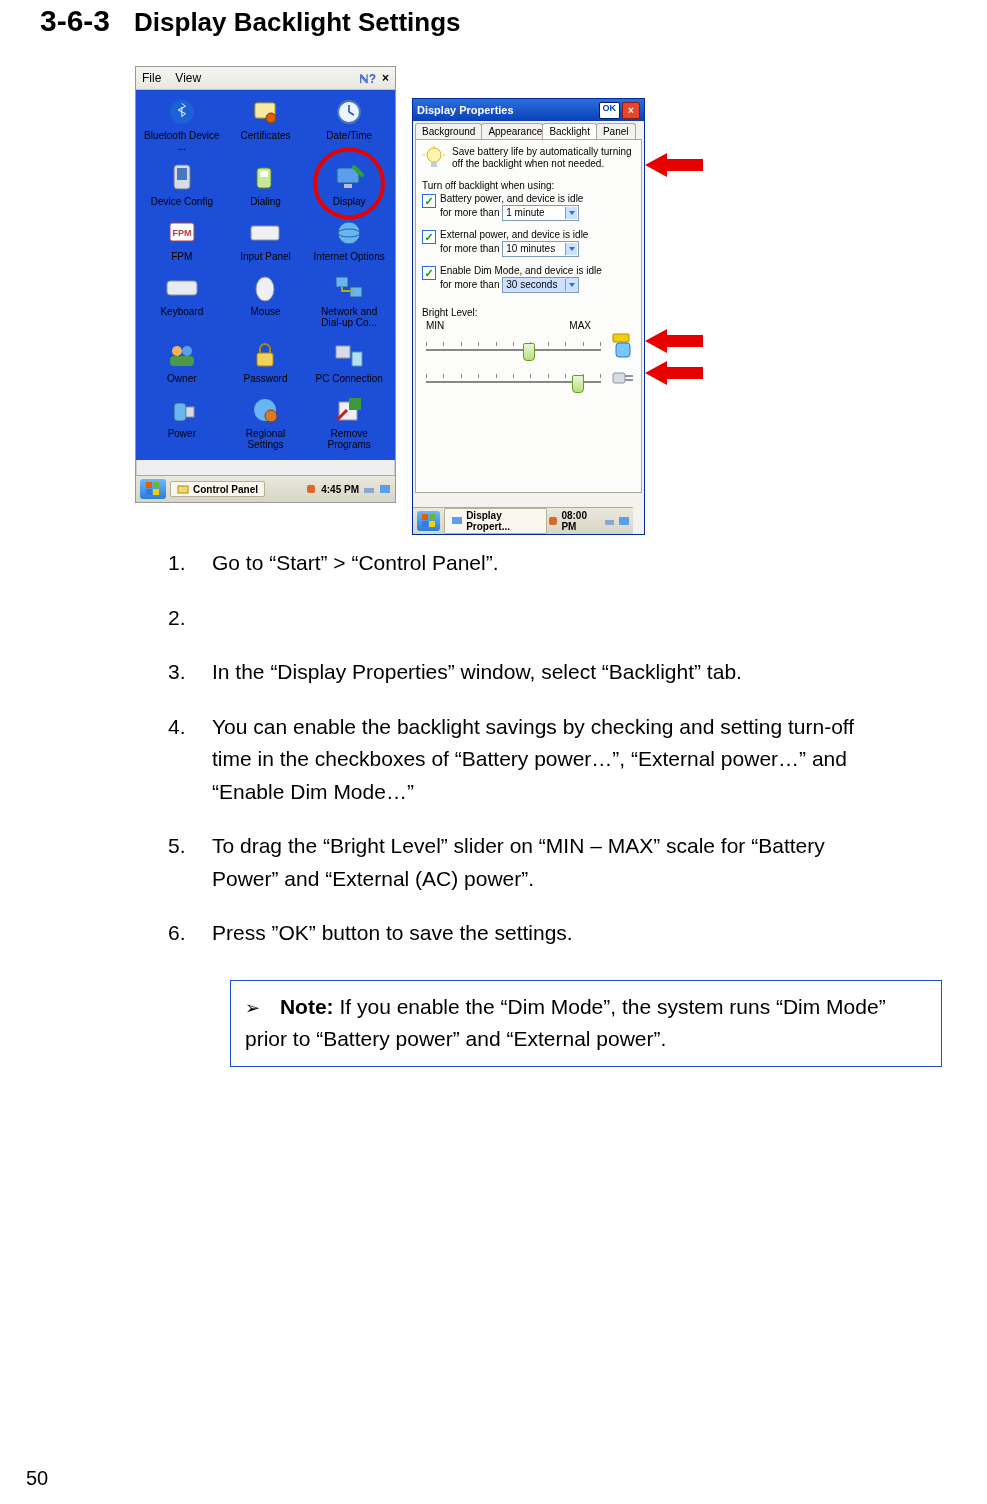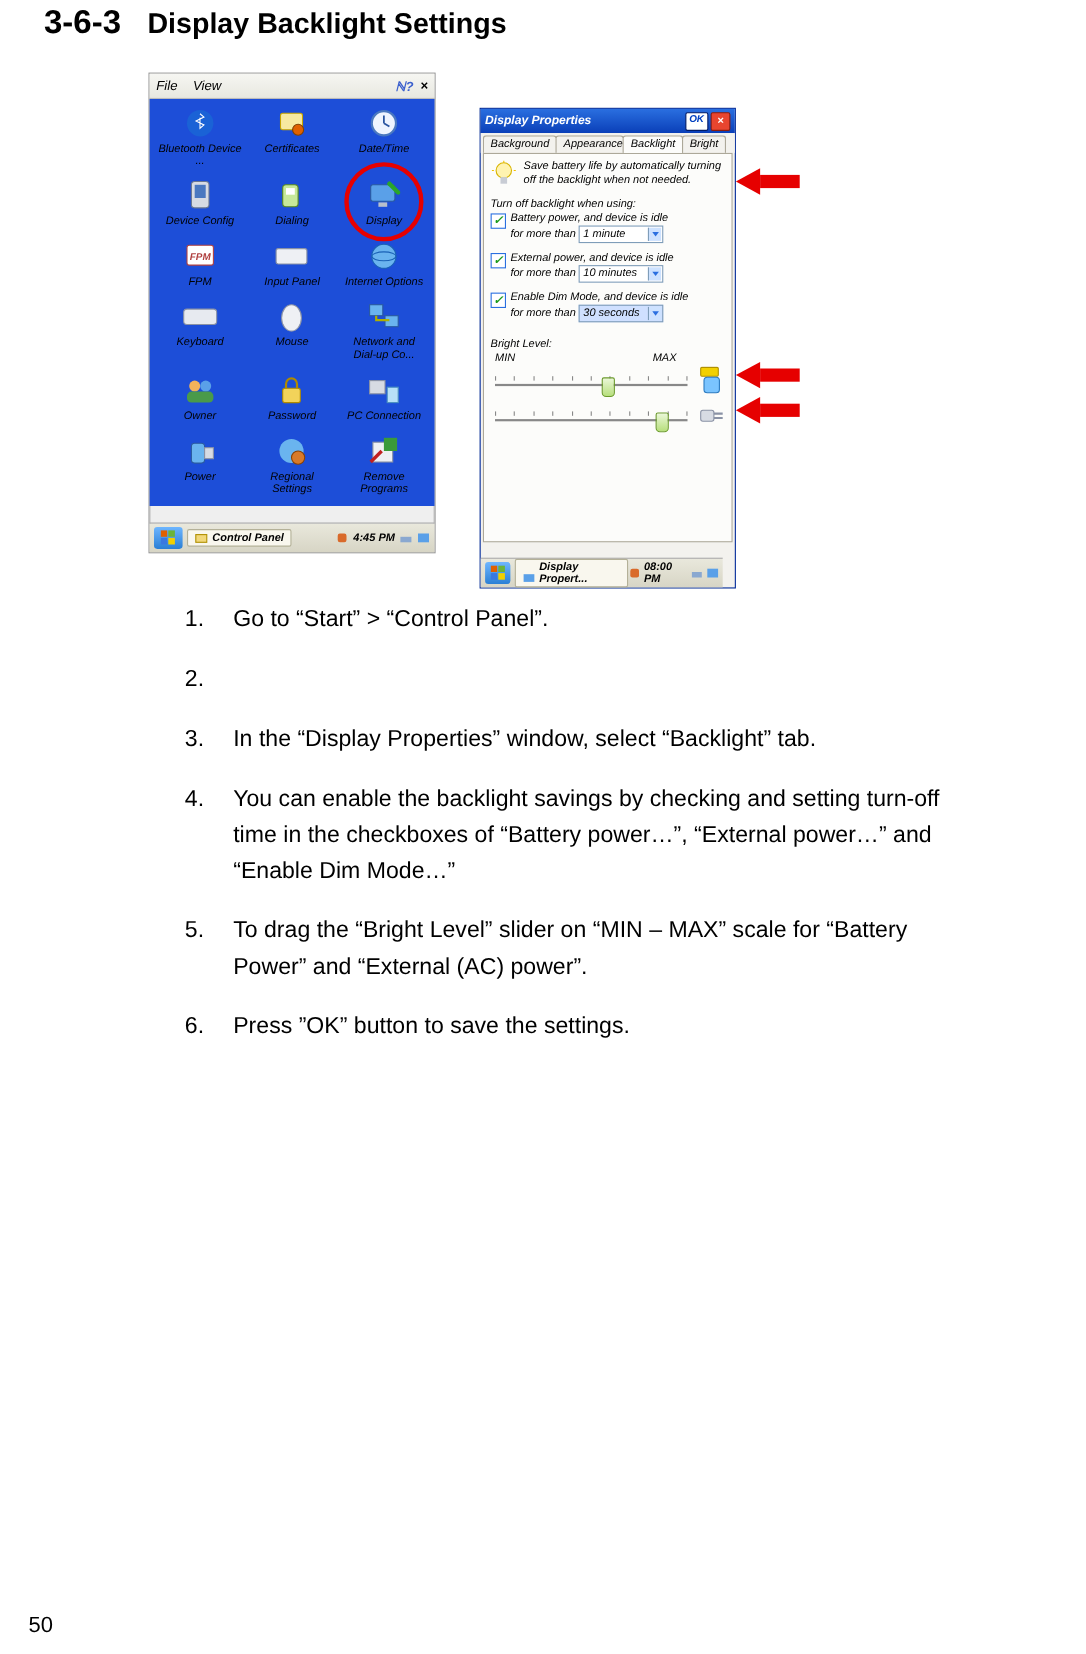--- a/index.html
+++ b/index.html
@@ -9,21 +9,21 @@
     width: 987px;
     background: #fff;
     color: #000;
   }
   .page {
     padding: 0 40px 40px 40px;
   }
   .heading-row { display: flex; align-items: baseline; gap: 24px; margin-top: 4px;}
   .section-num { font-size: 30px; font-weight: 700; }
   .section-title { font-size: 26px; font-weight: 700; }
-  .screenshots-row { display: flex; gap: 40px; margin: 28px 0 12px 95px; align-items: flex-start; font-style: italic;}
+  .screenshots-row { display: flex; gap: 16px; margin: 28px 0 12px 95px; align-items: flex-start;}
   
   .win {
     width: 259px; height: 435px;
     border: 1px solid #999; background: #efefef;
     box-shadow: 0 0 0 1px #ccc inset;
     font-family: Tahoma, sans-serif; font-size: 11px;
     position: relative;
   }
   .menubar { background: linear-gradient(#f6f6f2,#e8e8e0); height:22px; display:flex; align-items:center; padding: 0 6px; gap:14px; border-bottom:1px solid #bbb;}
   .menubar span { font-size:12px;}
@@ -35,21 +35,21 @@
   .cp-icon { width:32px; height:32px; display:flex; align-items:center; justify-content:center;}
   .cp-label { font-size:10px; line-height:11px; max-width:76px;}
   .display-cell { position: relative;}
   .red-circle {
     position:absolute; width:64px; height:64px; border:4px solid #e60000; border-radius:50%;
     left:50%; top:50%; transform:translate(-50%,-55%);
   }
   .taskbar { position:absolute; bottom:0; left:0; right:0; height:26px; background:linear-gradient(#e9e8dc,#d7d5c5); border-top:1px solid #aaa; display:flex; align-items:center; font-size:10px;}
   .start-btn { width:26px; height:20px; margin:0 4px; background:linear-gradient(#6eb6ff,#2a7fd5); border-radius:3px; display:flex; align-items:center; justify-content:center;}
   .flag-icon { width:14px; height:14px; }
-  .task-btn { background:#f9f7ee; border:1px solid #b4b198; border-radius:2px; padding:1px 6px; font-weight:700; display:flex; align-items:flex-end; gap:4px;}
+  .task-btn { background:#f9f7ee; border:1px solid #b4b198; border-radius:2px; padding:1px 6px; font-weight:700; display:flex; align-items:center; gap:4px;}
   .tray { margin-left:auto; display:flex; align-items:center; gap:4px; padding-right:4px;}
   .tray .time { font-weight:700;}
   
   .win2 {
     width: 231px; height: 435px;
     border: 1px solid #002a9a; background:#f3f2ee;
     font-family: Tahoma, sans-serif; font-size:10px;
     position:relative;
     margin-top:32px;
   }
@@ -332,21 +332,21 @@
       <span>Display Properties</span>
       <div class="btns">
         <span class="ok-btn">OK</span>
         <span class="close-btn2">×</span>
       </div>
     </div>
     <div class="tabs-row">
       <div class="tab">Background</div>
       <div class="tab" style="max-width:48px; overflow:hidden;">Appearance</div>
       <div class="tab active">Backlight</div>
-      <div class="tab">Bright</div>
+      <div class="tab">Panel</div>
     </div>
     <div class="dp-body">
       <div class="tip-row">
         <div class="bulb-icon">
           <svg width="22" height="24">
                     <circle cx="11" cy="9" r="7" fill="#fff3b0" stroke="#d8b400"></circle>
                     <rect x="8" y="15" width="6" height="6" fill="#c8ccd4"></rect>
                     <g stroke="#f0c000">
                       <line x1="11" y1="0" x2="11" y2="2"></line>
                       <line x1="2" y1="9" x2="0" y2="9"></line>
@@ -514,16 +514,20 @@
   <li>
           <span class="num">5.</span>
           <span>To drag the “Bright Level” slider on “MIN – MAX” scale for “Battery Power” and “External (AC) power”.</span>
         </li>
   <li>
           <span class="num">6.</span>
           <span>Press ”OK” button to save the settings.</span>
         </li>
 </ol>
 
+<div class="note-box">
+  <span class="arrow-bullet">➢</span>
+  <b>Note:</b><span> If you enable the “Dim Mode”, the system runs “Dim Mode” prior to “Battery power” and “External power”.</span>
+</div>
 
 </div>
 <div class="page-num">50</div>
 </div>
 
 </body></html>

